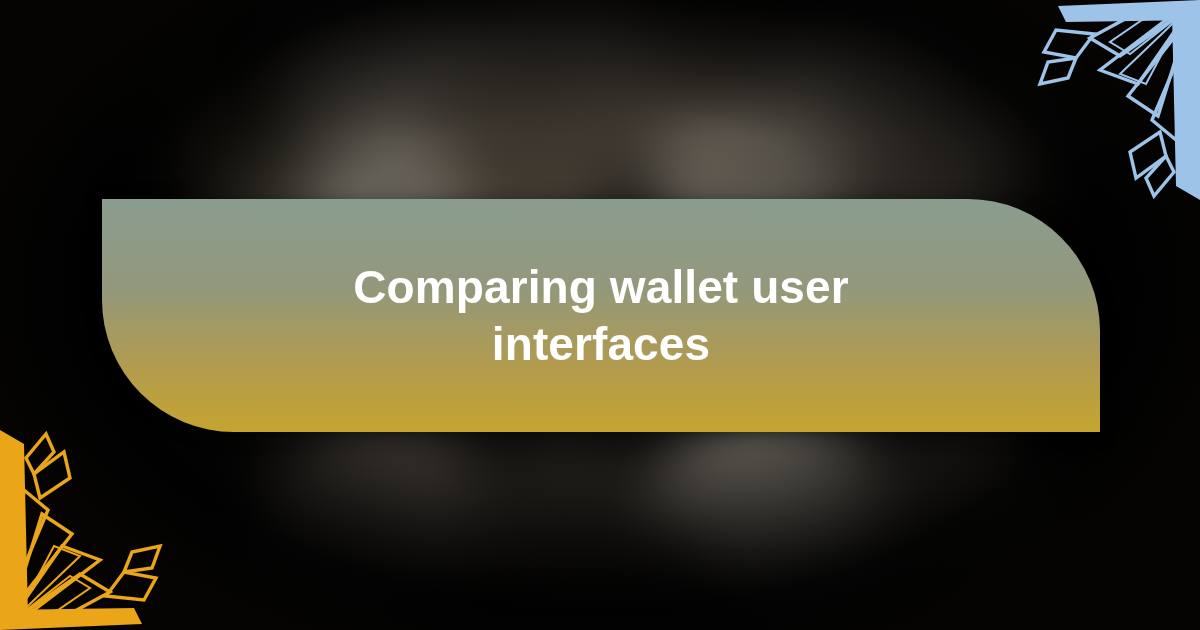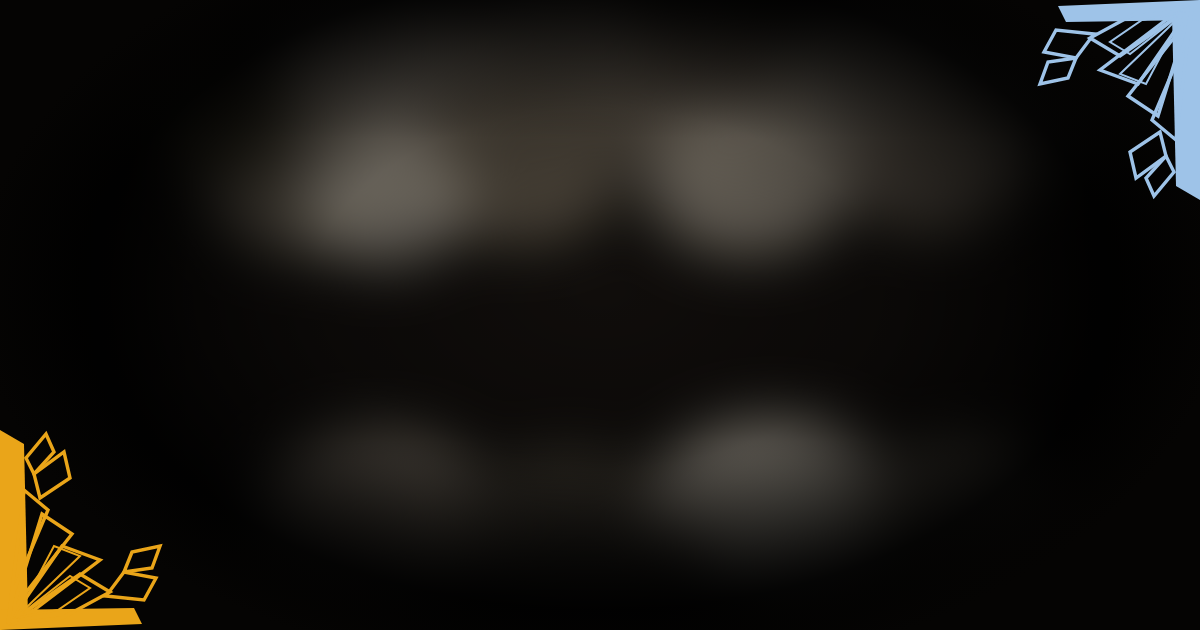--- a/index.html
+++ b/index.html
@@ -154,14 +154,17 @@
       <path d="M124 142 L152 138 L160 116 L132 122 Z"></path>
       <path d="M40 68 L70 48 L64 22 L34 44 Z"></path>
       <path d="M34 44 L54 22 L46 4 L26 28 Z"></path>
     </g>
     <g fill="none" stroke="#eaa519" stroke-width="2">
       <path d="M16 188 L70 146 L90 158 L58 180 Z"></path>
       <path d="M16 188 L54 116 L80 126 L32 172 Z"></path>
     </g>
   </svg>
 
+  <div class="banner">
+    <div class="banner-title">Comparing wallet user interfaces</div>
+  </div>
 
 </div>
 
 </body></html>

